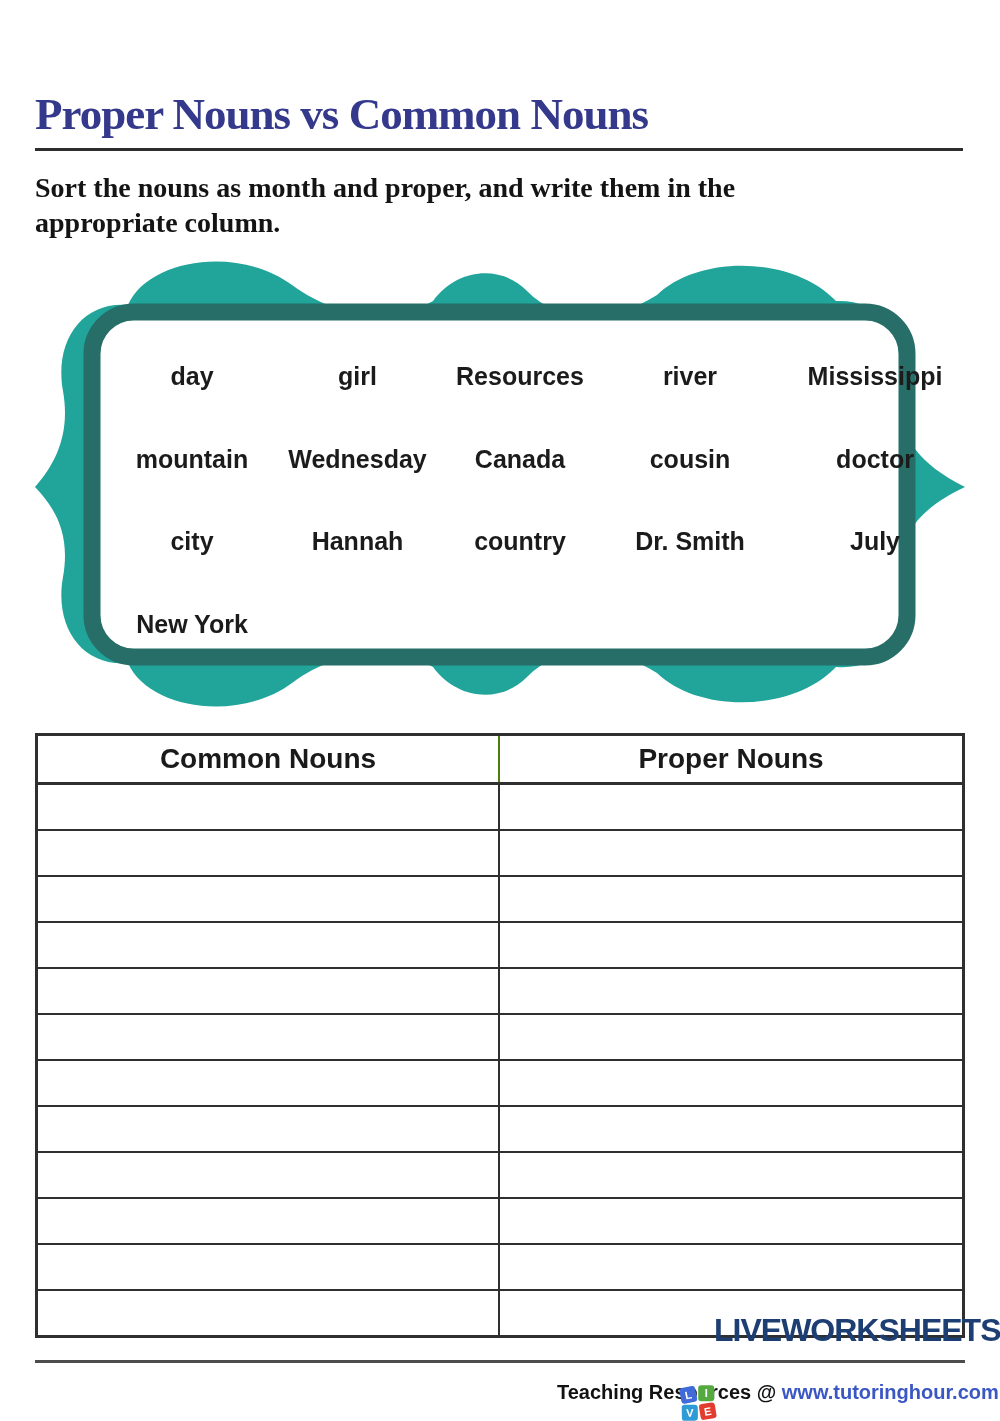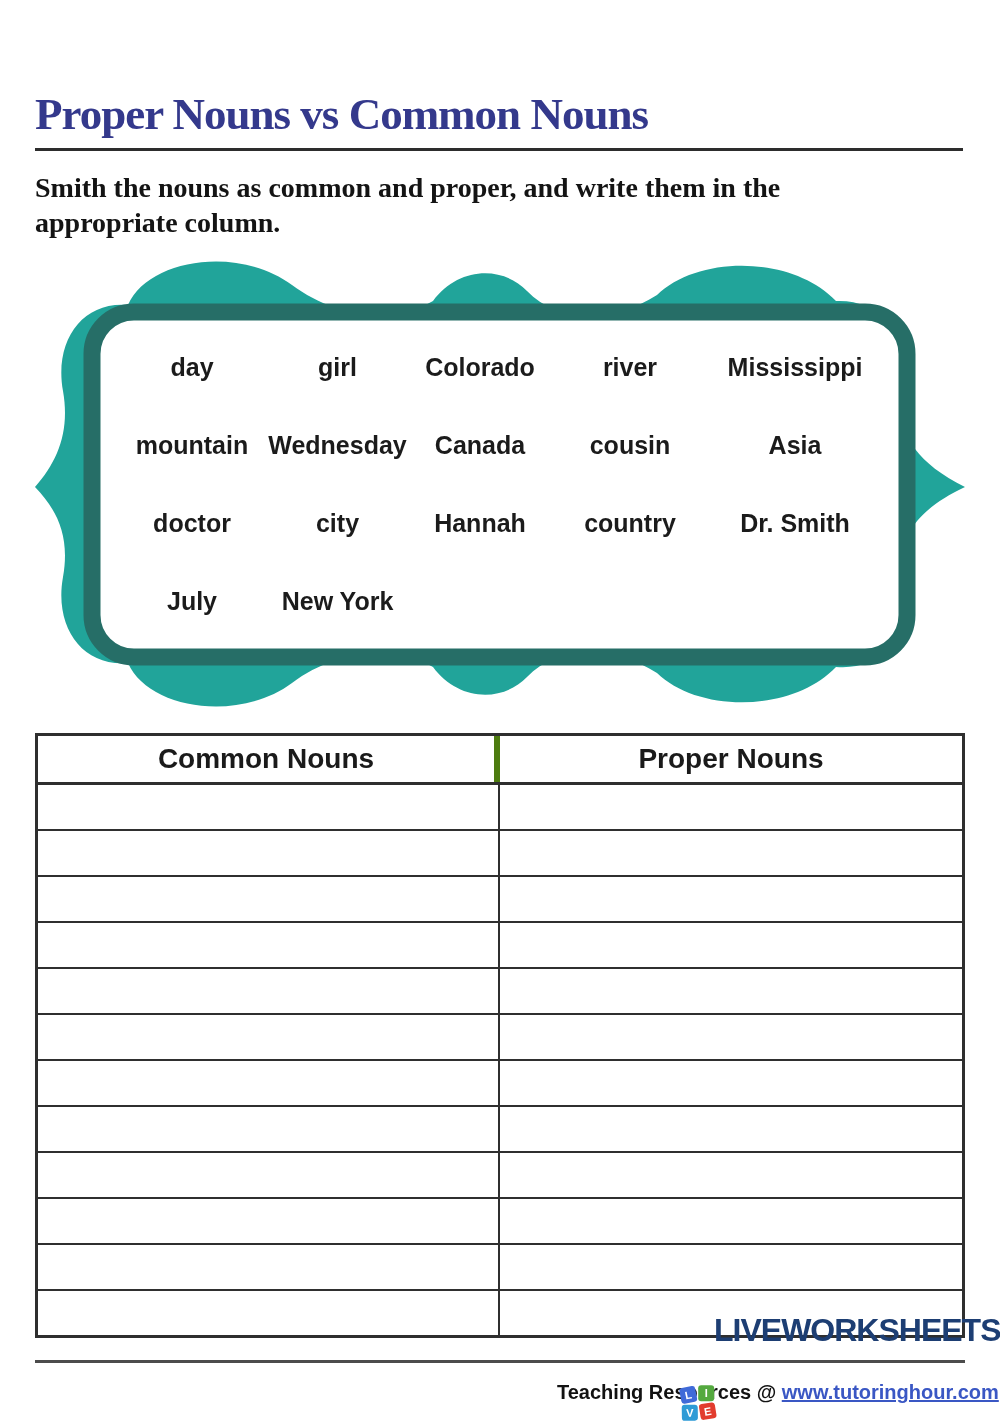--- a/index.html
+++ b/index.html
@@ -13,44 +13,44 @@
   .title-rule{position:absolute;left:35px;top:148px;width:928px;height:3px;background:#2d2d2d;}
 
   
   .instructions{position:absolute;left:35px;top:170px;width:940px;
                 font-family:"Liberation Serif",serif;font-weight:bold;font-size:28px;
                 line-height:1.25;color:#141414;}
 
   
   .bank-wrap{position:absolute;left:30px;top:243px;width:940px;height:480px;}
   .bank-svg{position:absolute;left:0;top:0;}
-  .bank-grid{position:absolute;left:79px;top:86px;width:781px;height:311px;
+  .bank-grid{position:absolute;left:79px;top:102px;width:781px;height:311px;
              display:grid;grid-template-columns:166px 125px 160px 140px 190px;
-             grid-template-rows:repeat(4,1fr);}
+             grid-template-rows:repeat(4,1fr);gap:20px;}
   .bank-word{display:flex;align-items:center;justify-content:center;
              font-size:25px;font-weight:600;color:#1b1b1b;}
 
   
   .sort-table{position:absolute;left:35px;top:733px;width:930px;height:605px;
               border:3px solid #2f2f2f;box-sizing:border-box;
               display:flex;flex-direction:column;}
   .t-head{display:grid;grid-template-columns:462px 462px;height:46px;flex:0 0 46px;
           border-bottom:1px solid #2f2f2f;}
   .t-head-cell{display:flex;align-items:center;justify-content:center;
                font-size:28px;font-weight:bold;color:#1a1a1a;}
-  .t-head-cell:first-child{border-right:6px solid #4d7c0f;}
+  .t-head-cell:first-child{border-right:2px solid #4d7c0f;}
   .t-body{display:flex;flex-direction:column;flex:1;}
   .t-row{display:grid;grid-template-columns:462px 462px;flex:1;border-top:2px solid #2f2f2f;}
   .t-cell:first-child{border-right:2px solid #2f2f2f;}
 
   
   .footer-rule{position:absolute;left:35px;top:1360px;width:930px;height:3px;background:#4c4c4c;}
   .footer-src{position:absolute;left:557px;top:1381px;z-index:1;white-space:nowrap;
               font-size:20px;font-weight:bold;color:#121212;}
-  .footer-src .link{color:#3a57c4;text-decoration:underline;}
+  .footer-src .link{color:#3a57c4;}
   .lw-logo{position:absolute;left:681px;top:1386px;z-index:3;
            display:grid;grid-template-columns:16px 16px;grid-template-rows:16px 16px;
            gap:2px;transform:rotate(-5deg);}
   .lw-sq{display:flex;align-items:center;justify-content:center;border-radius:3px;
          color:#ffffff;font-size:11px;font-weight:bold;}
   .sq-l{background:#3f6ad8;transform:rotate(-6deg);}
   .sq-i{background:#54a93f;transform:rotate(5deg);}
   .sq-v{background:#2e9bd6;transform:rotate(4deg);}
   .sq-e{background:#e23c2e;transform:rotate(-4deg);}
   .lw-brand{position:absolute;left:714px;top:1312px;z-index:2;white-space:nowrap;
@@ -58,21 +58,21 @@
 </style>
 </head>
 <body>
 
 <div class="page">
 
   <div class="title">Proper Nouns vs Common Nouns</div>
   <div class="title-rule"></div>
 
   <div class="instructions">
-    <div>Smith the nouns as common and proper, and write them in the</div>
+    <div>Sort the nouns as month and proper, and write them in the</div>
     <div>appropriate column.</div>
   </div>
 
   <div class="bank-wrap">
     <svg class="bank-svg" width="940" height="480" viewBox="0 0 940 480">
       <path fill="#21a49a" d="M 5,244
         C 28,218 40,188 33,148
         C 24,98 52,58 98,62
         C 118,16 208,2 262,42
         C 305,74 362,82 403,58
@@ -88,28 +88,27 @@
         C 472,460 428,458 403,424
         C 362,400 305,408 262,440
         C 208,480 118,466 98,420
         C 52,424 24,384 33,334
         C 40,294 28,268 5,244 Z"></path>
       <rect x="62" y="69" width="815" height="345" rx="42" ry="42" fill="#ffffff" stroke="#266e67" stroke-width="17"></rect>
     </svg>
     <div class="bank-grid">
       <span class="bank-word">day</span>
       <span class="bank-word">girl</span>
-      <span class="bank-word">Colorado</span>
+      <span class="bank-word">Resources</span>
       <span class="bank-word">river</span>
       <span class="bank-word">Mississippi</span>
       <span class="bank-word">mountain</span>
       <span class="bank-word">Wednesday</span>
       <span class="bank-word">Canada</span>
       <span class="bank-word">cousin</span>
-      <span class="bank-word">Asia</span>
       <span class="bank-word">doctor</span>
       <span class="bank-word">city</span>
       <span class="bank-word">Hannah</span>
       <span class="bank-word">country</span>
       <span class="bank-word">Dr. Smith</span>
       <span class="bank-word">July</span>
       <span class="bank-word">New York</span>
     </div>
   </div>
 

